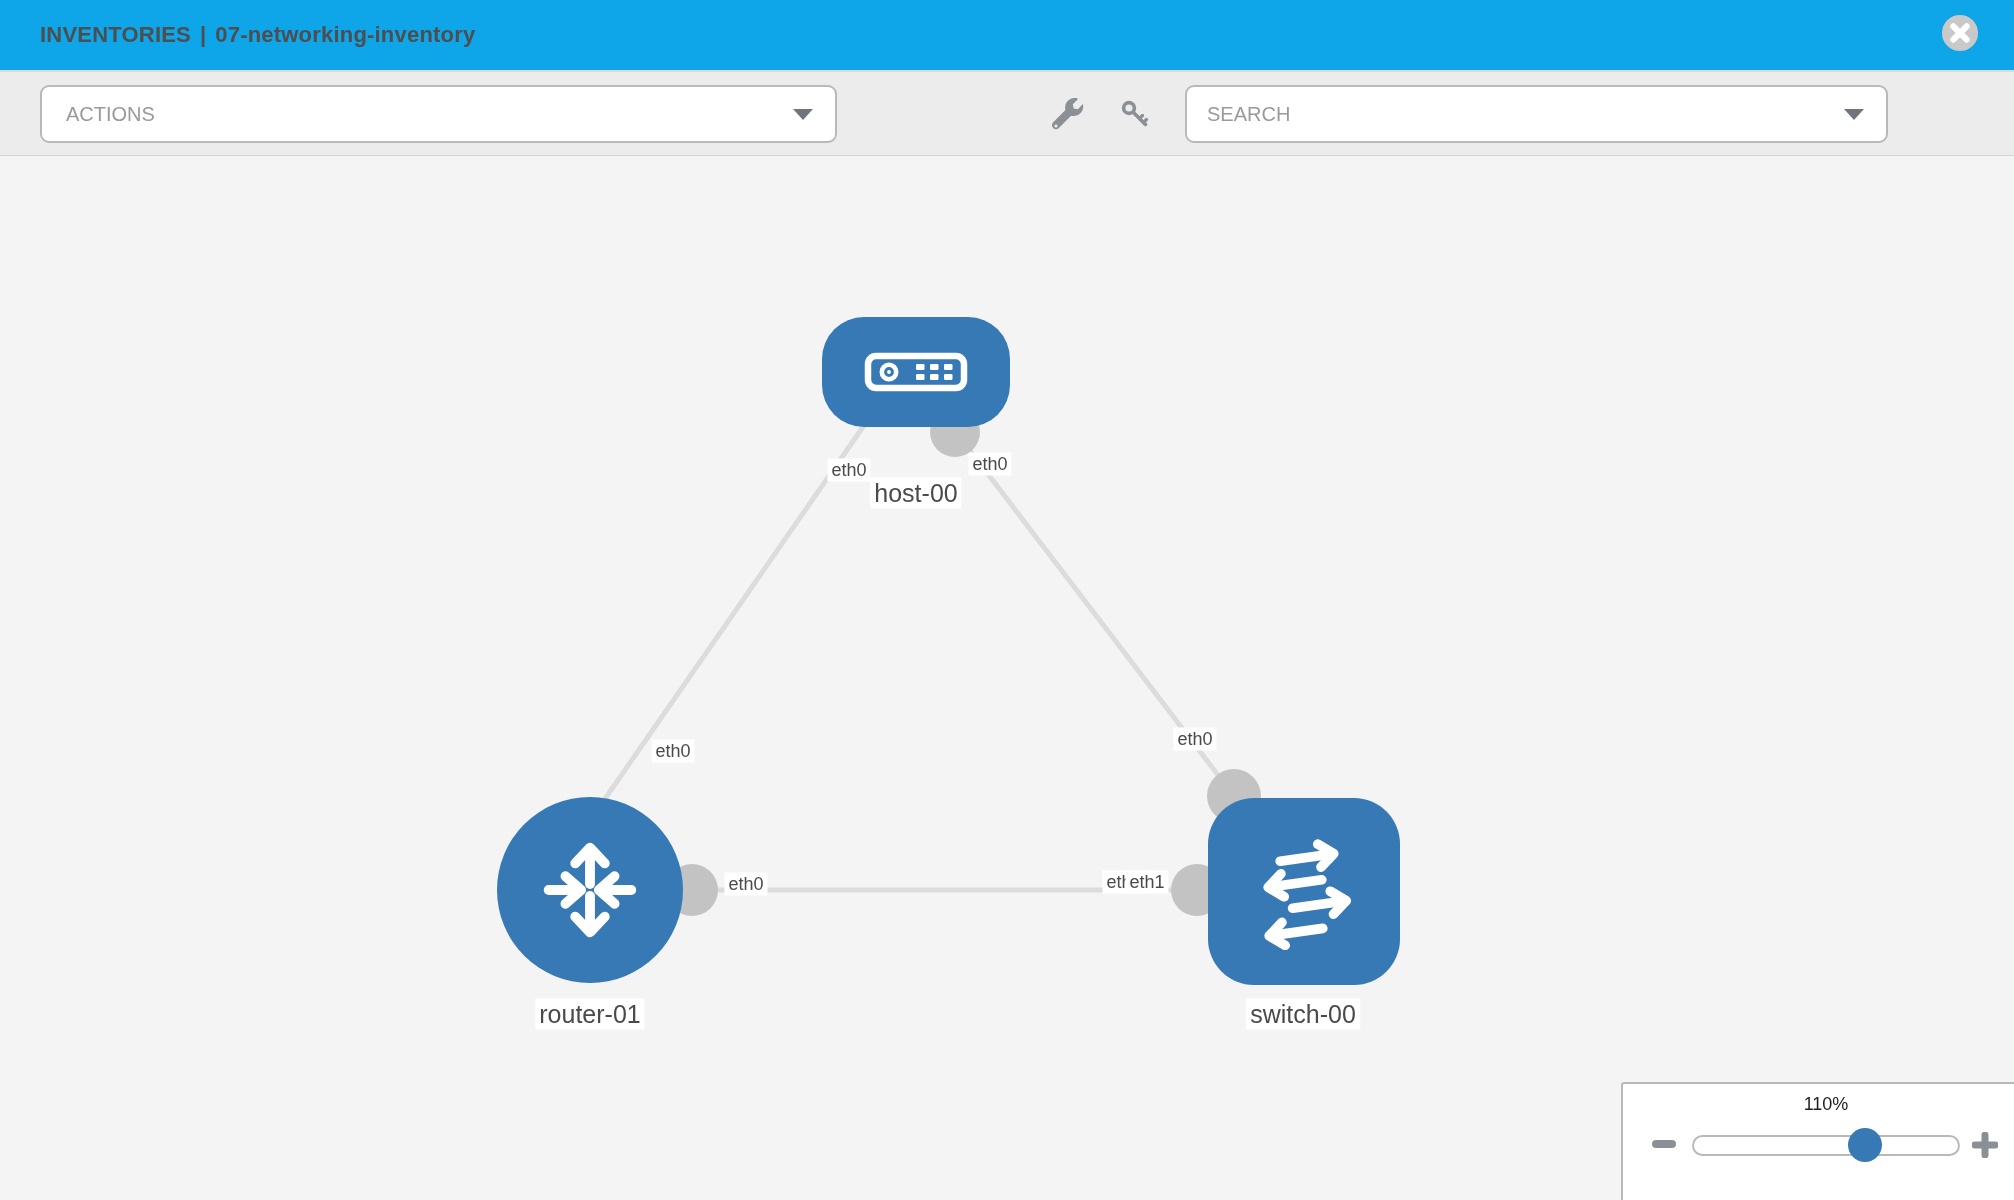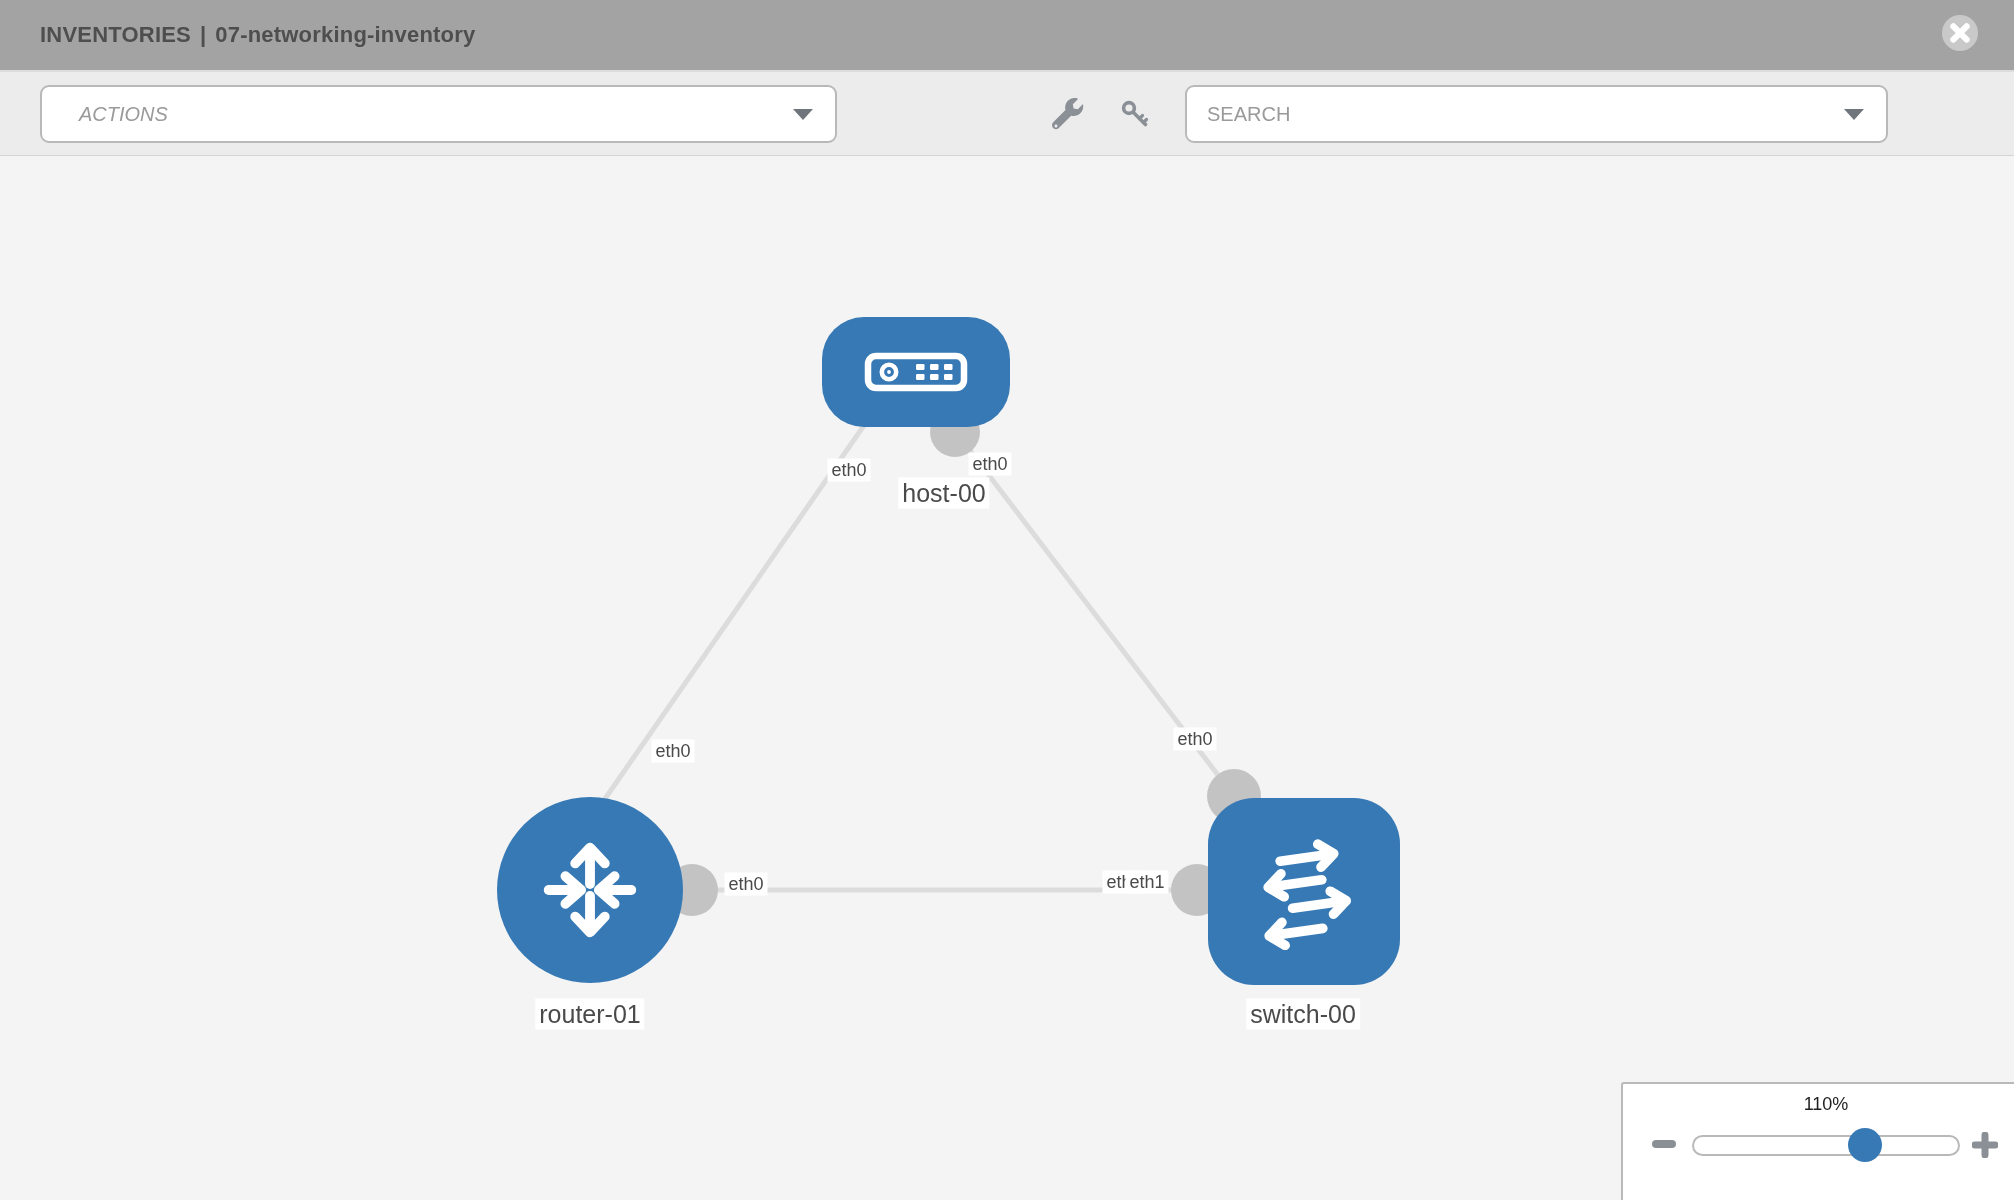--- a/index.html
+++ b/index.html
@@ -11,31 +11,31 @@
     --icon-gray:#8a9096;
     --border-gray:#b9b9b9;
     --text-dark:#4a4a4a;
     --placeholder-gray:#9a9a9a;
   }
   *{margin:0;padding:0;box-sizing:border-box;}
   html,body{width:2014px;height:1200px;overflow:hidden;}
   body{font-family:"Liberation Sans",sans-serif;background:var(--canvas-bg);position:relative;}
 
   
-  .header{position:absolute;left:0;top:0;width:2014px;height:72px;background:#a3a3a3;border-bottom:2px solid #dcdcdc;}
+  .header{position:absolute;left:0;top:0;width:2014px;height:72px;background:#0ea5e9;border-bottom:2px solid #dcdcdc;}
   .header-title{position:absolute;left:40px;top:0;height:70px;display:flex;align-items:center;font-size:22px;font-weight:700;color:#4e4e4e;letter-spacing:.2px;}
   .header-title .sep{margin:0 9px;}
   .close-btn{position:absolute;left:1941px;top:14px;width:38px;height:38px;cursor:pointer;}
 
   
   .toolbar{position:absolute;left:0;top:72px;width:2014px;height:84px;background:var(--toolbar-bg);border-bottom:1px solid #d4d4d4;}
   .combo{position:absolute;top:13px;height:58px;background:#fff;border:2px solid var(--border-gray);border-radius:9px;display:flex;align-items:center;cursor:pointer;}
   .combo-actions{left:40px;width:797px;}
   .combo-search{left:1185px;width:703px;}
-  .combo-label{padding-left:37px;font-size:20px;color:var(--placeholder-gray);flex:1;font-style:italic;}
+  .combo-label{padding-left:24px;font-size:20px;color:var(--placeholder-gray);flex:1;}
   .combo input{flex:1;border:none;outline:none;background:transparent;font-family:"Liberation Sans",sans-serif;font-size:20px;color:#555;padding-left:20px;}
   .combo input::placeholder{color:var(--placeholder-gray);opacity:1;}
   .caret{width:0;height:0;border-left:10px solid transparent;border-right:10px solid transparent;border-top:11px solid #70757c;margin-right:22px;}
   .tool-icon{position:absolute;top:26px;width:32px;height:32px;cursor:pointer;}
   .tool-icon.wrench{left:1052px;}
   .tool-icon.key{left:1119px;}
 
   
   .canvas{position:absolute;left:0;top:157px;width:2014px;height:1043px;background:var(--canvas-bg);}
   .links-layer{position:absolute;left:0;top:-157px;width:2014px;height:1200px;z-index:1;}
@@ -142,21 +142,21 @@
         <path d="M80 50 H28"></path>
           <path d="M39 38 L24 50 L39 62"></path>
         <path d="M46 75 H98"></path>
           <path d="M87 63 L102 75 L87 87"></path>
         <path d="M74 100 H22"></path>
           <path d="M33 88 L18 100 L33 112"></path>
       </g>
     </svg>
   </div>
 
-  <span class="chip node-label" style="left:944px;top:300px;margin-top:36px;">host-00</span>
+  <span class="chip node-label" style="left:916px;top:300px;margin-top:36px;">host-00</span>
   <span class="chip node-label" style="left:590px;top:857px;">router-01</span>
   <span class="chip node-label" style="left:1303px;top:857px;">switch-00</span>
 
   <span class="chip iface-label" style="left:849px;top:313px;">eth0</span>
   <span class="chip iface-label" style="left:990px;top:307px;">eth0</span>
   <span class="chip iface-label" style="left:673px;top:594px;">eth0</span>
   <span class="chip iface-label" style="left:1195px;top:582px;">eth0</span>
   <span class="chip iface-label" style="left:746px;top:727px;">eth0</span>
   <span class="chip iface-label" style="left:1124px;top:725px;">eth0</span>
   <span class="chip iface-label" style="left:1147px;top:725px;">eth1</span>

